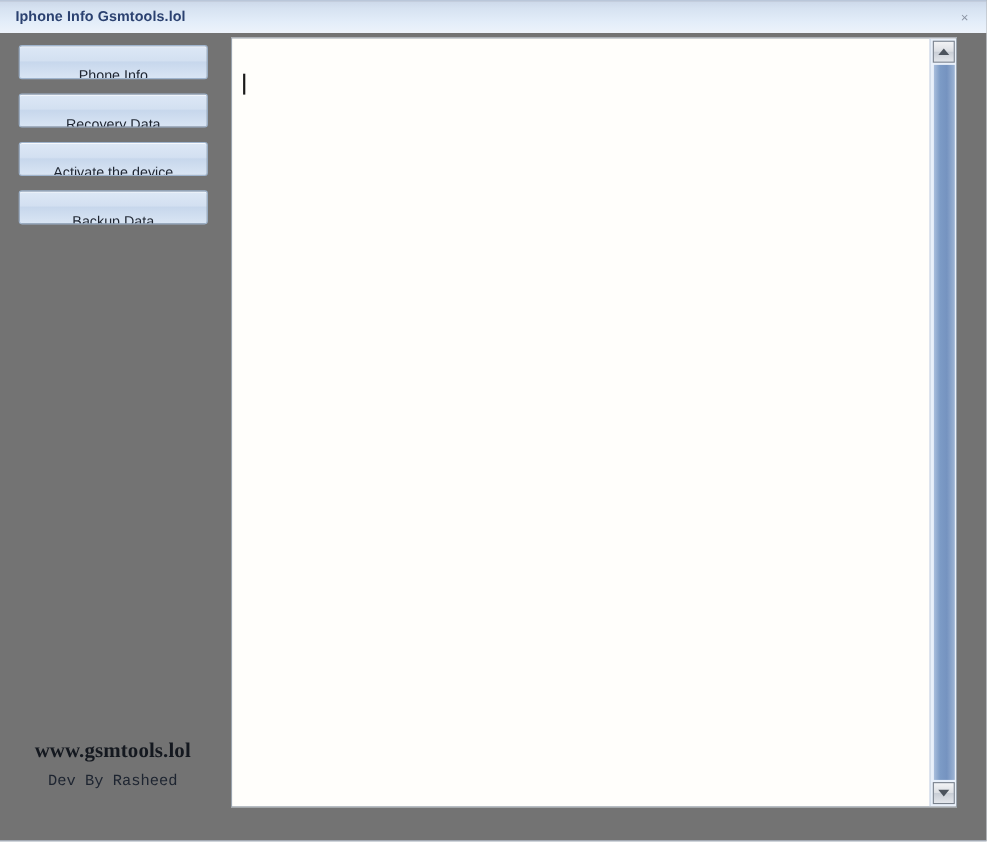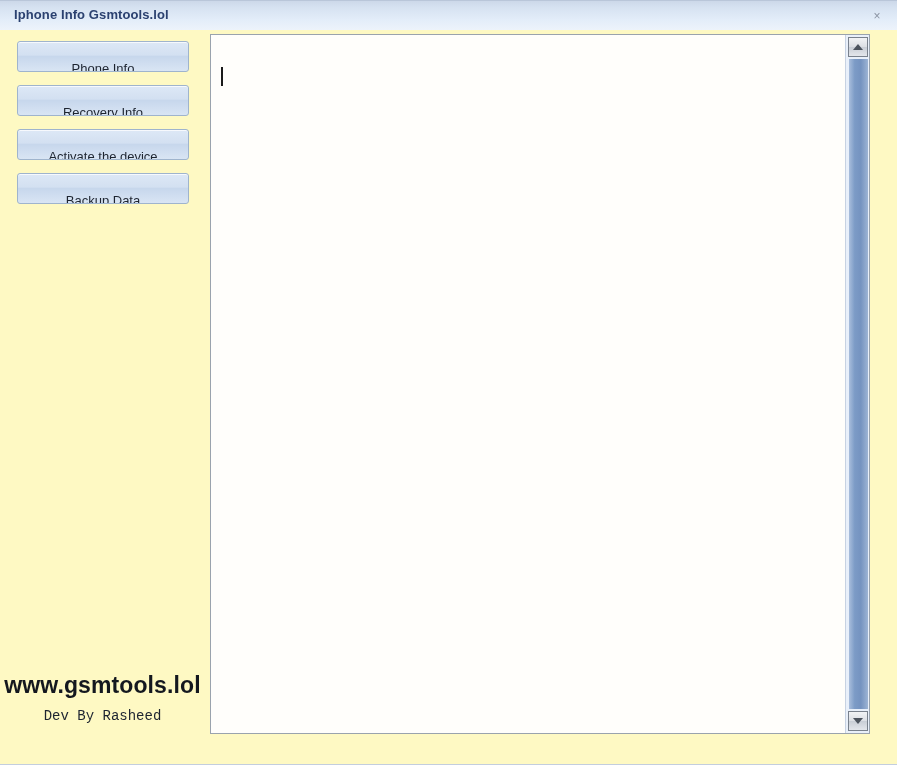--- a/index.html
+++ b/index.html
@@ -11,21 +11,21 @@
     height: 765px;
     background: #e7eff9;
     font-family: "Liberation Sans", sans-serif;
     overflow: hidden;
   }
 
   #app-window {
     position: relative;
     width: 897px;
     height: 765px;
-    background: #fef9c3;
+    background: #737373;
     box-sizing: border-box;
     border-bottom: 1px solid #c3cede;
   }
 
   
   #title-bar {
     position: absolute;
     left: 0;
     top: 0;
     width: 897px;
@@ -89,22 +89,22 @@
 
   
   #brand-block {
     position: absolute;
     left: 0;
     top: 672px;
     width: 205px;
     text-align: center;
   }
   #brand-site {
-    font-family: Liberation Sans, sans-serif;
-    font-size: 23px;
+    font-family: Liberation Serif, serif;
+    font-size: 19px;
     font-weight: bold;
     color: #14181f;
     letter-spacing: 0.1px;
     white-space: nowrap;
   }
   #brand-dev {
     margin-top: 9px;
     font-family: Liberation Mono, monospace;
     font-size: 14px;
     color: #1d2430;
@@ -200,21 +200,21 @@
 
 <div id="app-window">
 
   <div id="title-bar">
     <div id="title-bar-text">Iphone Info Gsmtools.lol</div>
     <div id="close-button">×</div>
   </div>
 
   <div id="sidebar">
     <button class="side-button">Phone Info</button>
-    <button class="side-button">Recovery Info</button>
+    <button class="side-button">Recovery Data</button>
     <button class="side-button">Activate the device</button>
     <button class="side-button">Backup Data</button>
   </div>
 
   <div id="brand-block">
     <div id="brand-site">www.gsmtools.lol</div>
     <div id="brand-dev">Dev By Rasheed</div>
   </div>
 
   <div id="output-panel">

